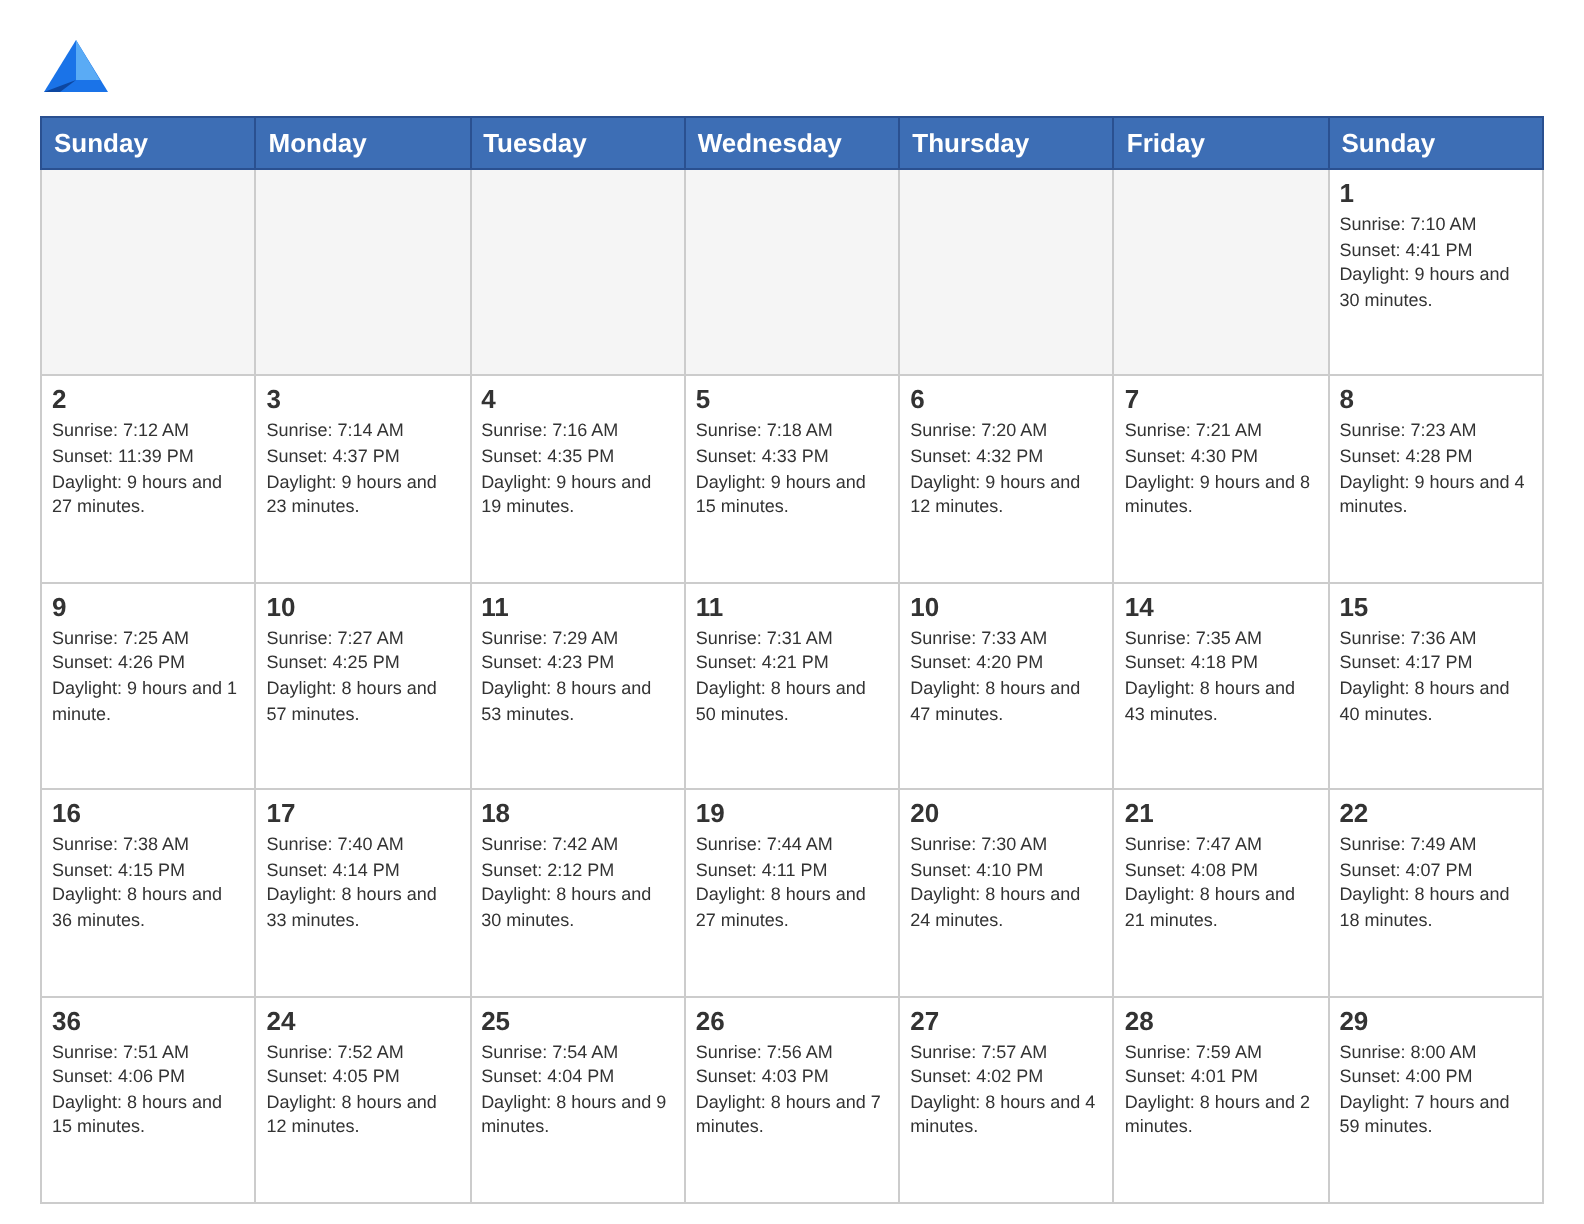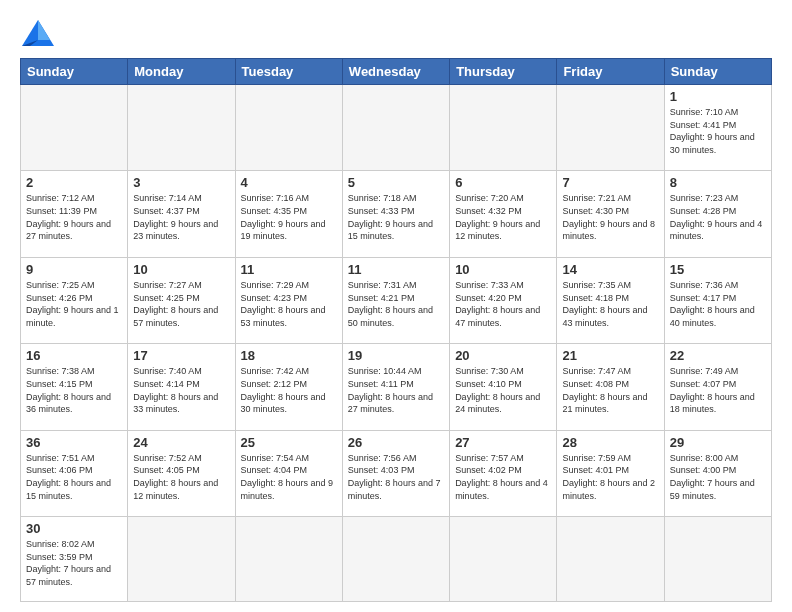--- a/index.html
+++ b/index.html
@@ -269,21 +269,21 @@
           </td>
           <td>
             <span class="day-num">18</span>
             <div class="day-info">Sunrise: 7:42 AM
 Sunset: 2:12 PM
 Daylight: 8 hours
 and 30 minutes.</div>
           </td>
           <td>
             <span class="day-num">19</span>
-            <div class="day-info">Sunrise: 10:44 AM
+            <div class="day-info">Sunrise: 7:44 AM
 Sunset: 4:11 PM
 Daylight: 8 hours
 and 27 minutes.</div>
           </td>
           <td>
             <span class="day-num">20</span>
             <div class="day-info">Sunrise: 7:30 AM
 Sunset: 4:10 PM
 Daylight: 8 hours
 and 24 minutes.</div>
@@ -347,30 +347,15 @@
 and 2 minutes.</div>
           </td>
           <td>
             <span class="day-num">29</span>
             <div class="day-info">Sunrise: 8:00 AM
 Sunset: 4:00 PM
 Daylight: 7 hours
 and 59 minutes.</div>
           </td>
         </tr>
-        <tr class="last-row">
-          <td>
-            <span class="day-num">30</span>
-            <div class="day-info">Sunrise: 8:02 AM
-Sunset: 3:59 PM
-Daylight: 7 hours
-and 57 minutes.</div>
-          </td>
-          <td class="empty"></td>
-          <td class="empty"></td>
-          <td class="empty"></td>
-          <td class="empty"></td>
-          <td class="empty"></td>
-          <td class="empty"></td>
-        </tr>
       </tbody>
   </table>
 </div>
 
 </body></html>

